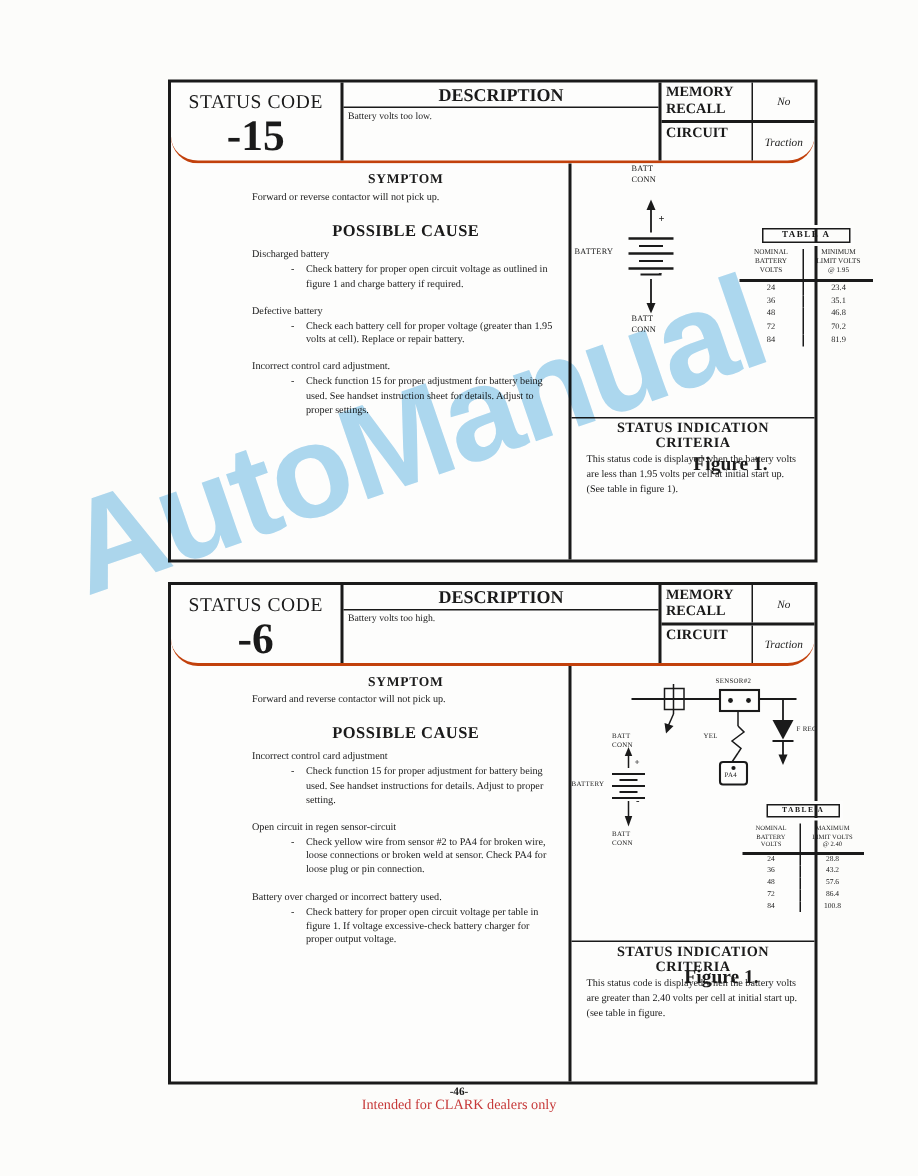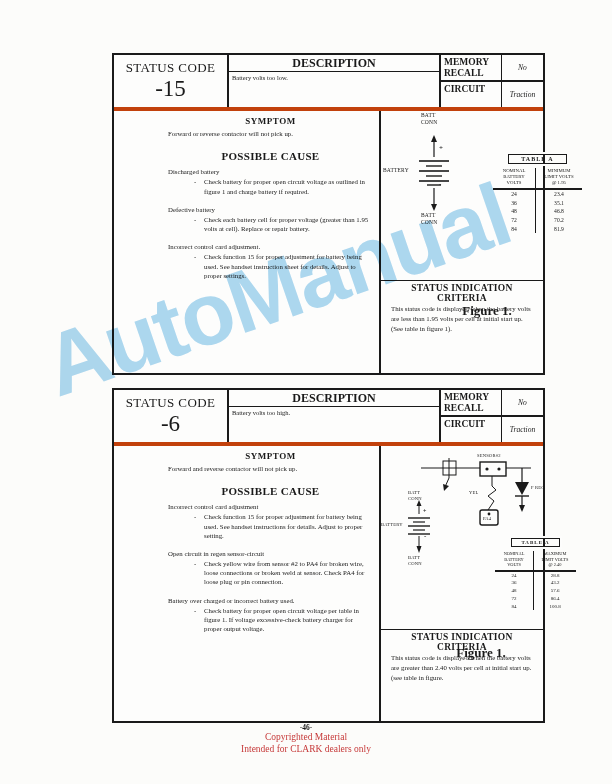--- a/index.html
+++ b/index.html
@@ -10,24 +10,24 @@
     overflow:hidden;
   }
   .section {
     position:absolute; left:112px; width:429px;
     border:2px solid #1a1a1a; background:#fdfdfc;
   }
   #section-15 { top:53px; height:318px; }
   #section-16 { top:388px; height:331px; }
 
   
-  .sec-header { display:flex; height:52px; border-bottom:4px solid #c2410c; }
+  .sec-header { display:flex; height:52px; border-bottom:2px solid #c2410c;border-radius:18px; }
   .status-cell { width:113px; border-right:2px solid #1a1a1a; text-align:center; }
   .status-label { font-size:13px; padding-top:5px; letter-spacing:.4px; }
-  .status-num { font-size:23px; font-weight:normal; line-height:1; margin-top:1px; }
+  .status-num { font-size:29px; font-weight:bold; line-height:1; margin-top:1px; }
   .desc-cell { width:210px; border-right:2px solid #1a1a1a; }
   .desc-title { text-align:center; font-weight:bold; font-size:12px; border-bottom:1px solid #1a1a1a; padding-top:1px; }
   .desc-text { font-size:6.5px; padding:2px 3px; }
   .mr-cell { flex:1; display:flex; flex-direction:column; }
   .mr-row { height:25px; display:flex; border-bottom:2px solid #1a1a1a; }
   .circuit-row { flex:1; display:flex; }
   .hdr-key { width:57px; border-right:1px solid #1a1a1a; font-weight:bold; font-size:9.5px; line-height:1.15; padding:2px 0 0 3px; }
   .hdr-val { flex:1; display:flex; align-items:center; justify-content:center; font-size:7.5px;font-style:italic; }
 
   
@@ -338,19 +338,18 @@
         <div class="criteria">
           <div class="criteria-h">STATUS INDICATION CRITERIA</div>
           <div class="criteria-t">This status code is displayed when the battery volts are greater than 2.40 volts per cell at initial start up. (see table in figure.</div>
         </div>
       </div>
     </div>
   </div>
 
   <div class="page-number">-46-</div>
   <div class="footer-red">
-    <div>Copyrighted Material</div>
     <div>Intended for CLARK dealers only</div>
   </div>
 
   <div class="watermark">AutoManual</div>
 
 </div>
 
 </body></html>

